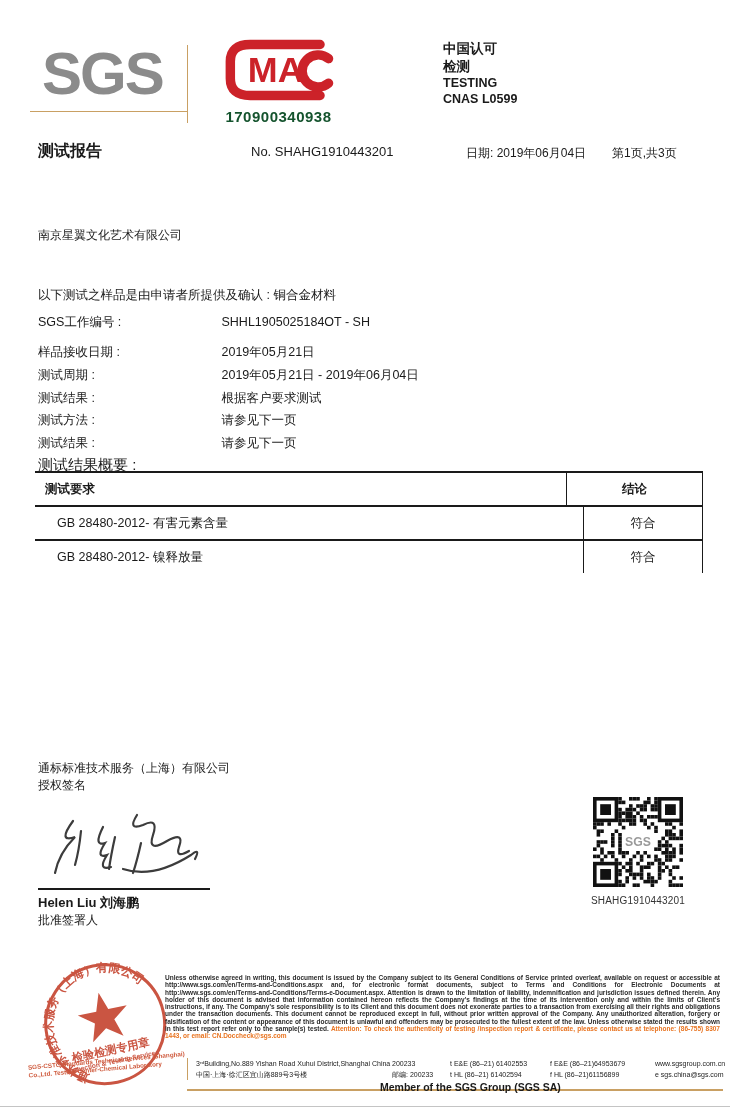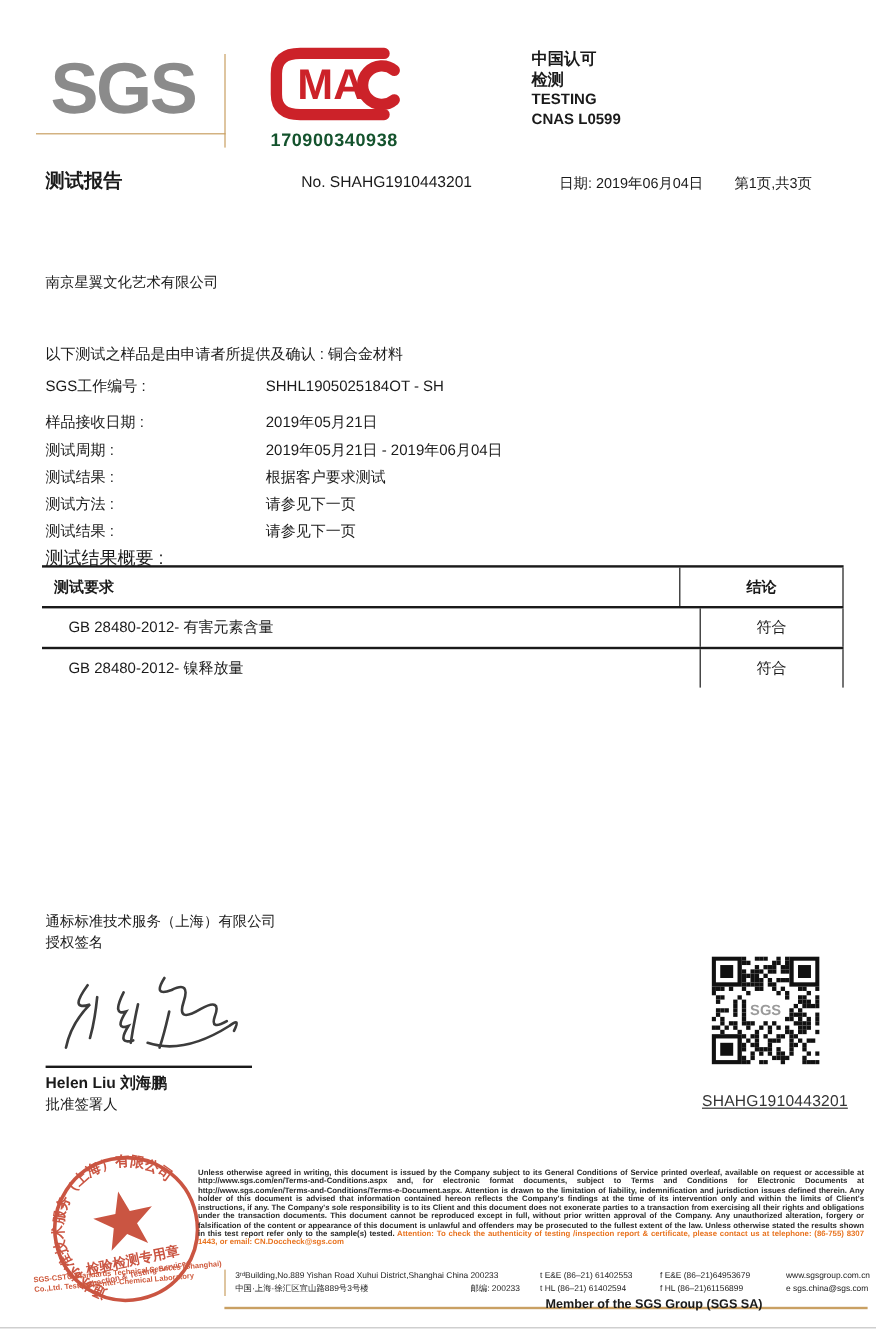--- a/index.html
+++ b/index.html
@@ -35,38 +35,38 @@
   .trow.r .c1{padding-left:22px;}
   .c2{flex:1;border-left:1.5px solid #1a1a1a;border-right:1.5px solid #1a1a1a;text-align:center;padding:8px 0 7px;}
   
   .sig-company{position:absolute;left:38px;top:760px;font-size:12px;line-height:1.45;}
   .sig-img{position:absolute;left:45px;top:803px;}
   .sig-underline{position:absolute;left:38px;top:888px;width:172px;height:2px;background:#1a1a1a;}
   .sig-name{position:absolute;left:38px;top:894px;font-size:13px;font-weight:600;}
   .sig-role{position:absolute;left:38px;top:912px;font-size:12px;}
   
   .qr-wrap{position:absolute;left:585px;top:797px;width:106px;text-align:center;}
-  .qr-label{font-size:13px;color:#333;margin-top:18px;letter-spacing:.2px;text-decoration:underline;}
+  .qr-label{font-size:10px;color:#333;margin-top:4px;letter-spacing:.2px;}
   
   .seal{position:absolute;left:40px;top:958px;transform:rotate(-12deg);opacity:.9;}
   .seal-sub{position:absolute;left:28px;top:1056px;width:175px;font-size:6.3px;font-weight:bold;
             color:#cf5a3d;line-height:1.25;transform:rotate(-5deg);}
   .fineprint{position:absolute;left:165px;top:974px;width:555px;font-size:6.5px;font-weight:bold;
              line-height:7.3px;color:#2b2b2b;text-align:justify;}
   .attention{color:#e8731f;}
   .addr-block{position:absolute;left:187px;top:1058px;width:536px;border-left:1px solid #c9a063;
               padding-left:8px;font-size:7px;color:#222;}
   .addr-row{display:flex;line-height:1.6;}
   .addr-row .a1{width:196px;}
   .addr-row .a2{width:58px;}
   .addr-row .a3{width:100px;}
   .addr-row .a4{width:105px;}
   .addr-row .a5{flex:1;}
   .tan-line{position:absolute;left:187px;top:1089px;width:536px;height:2px;background:#c9a063;}
-  .member-line{position:absolute;left:380px;top:1081px;width:330px;text-align:center;font-size:10.5px;font-weight:bold;}
+  .member-line{position:absolute;left:380px;top:1081px;width:330px;font-size:10.5px;font-weight:bold;}
   .bottom-hairline{position:absolute;left:0;top:1106px;width:730px;height:1px;background:#c4c4c4;}
 </style>
 </head>
 <body>
 
 <div class="page">
 
   <div class="sgs-logo">SGS</div>
   <div class="crop-h"></div>
   <div class="crop-v"></div>

